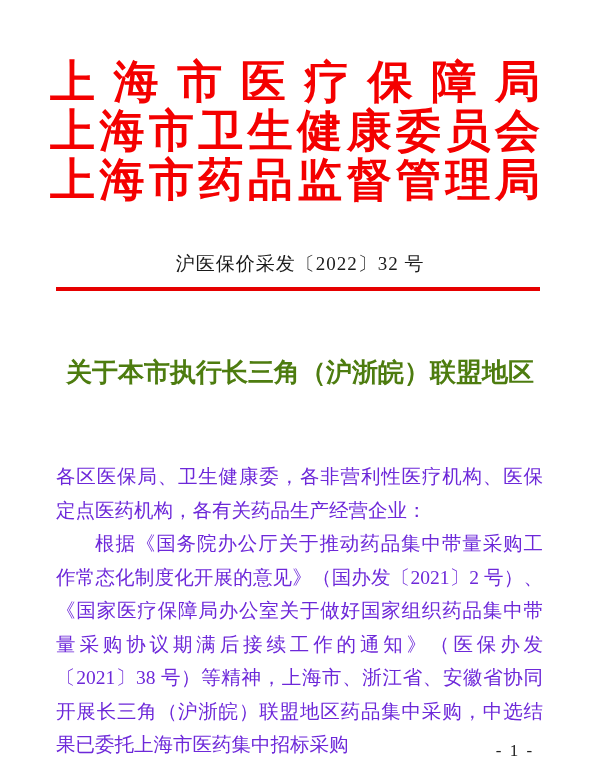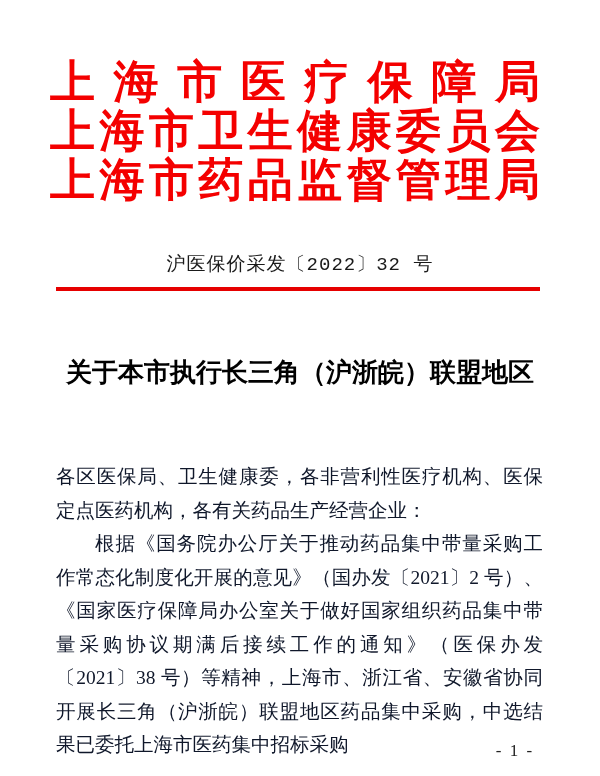--- a/index.html
+++ b/index.html
@@ -36,55 +36,54 @@
   
   .doc-number {
     position: absolute;
     top: 251px;
     left: 0;
     width: 600px;
     text-align: center;
     font-size: 19px;
     color: #1a1a1a;
     letter-spacing: 1px;
-    font-family: Liberation Mono, monospace;
   }
 
   
   .red-rule {
     position: absolute;
     top: 287px;
     left: 56px;
     width: 484px;
     height: 4px;
     background: #e60000;
   }
 
   
   .doc-title {
     position: absolute;
     top: 356px;
     left: 56px;
     width: 488px;
     text-align: center;
     font-weight: bold;
-    color: #000000;
+    color: #4d7c0f;
     font-size: 26px;
     line-height: 33px;
   }
 
   
   .body-text {
     position: absolute;
     top: 460px;
     left: 56px;
     width: 487px;
     font-size: 19.5px;
     line-height: 33.5px;
-    color: #0f172a;
+    color: #6d28d9;
     text-align: justify;
     text-justify: inter-character;
   }
   .body-text p {
     margin: 0;
   }
   .para-indent {
     text-indent: 2em;
   }
 

